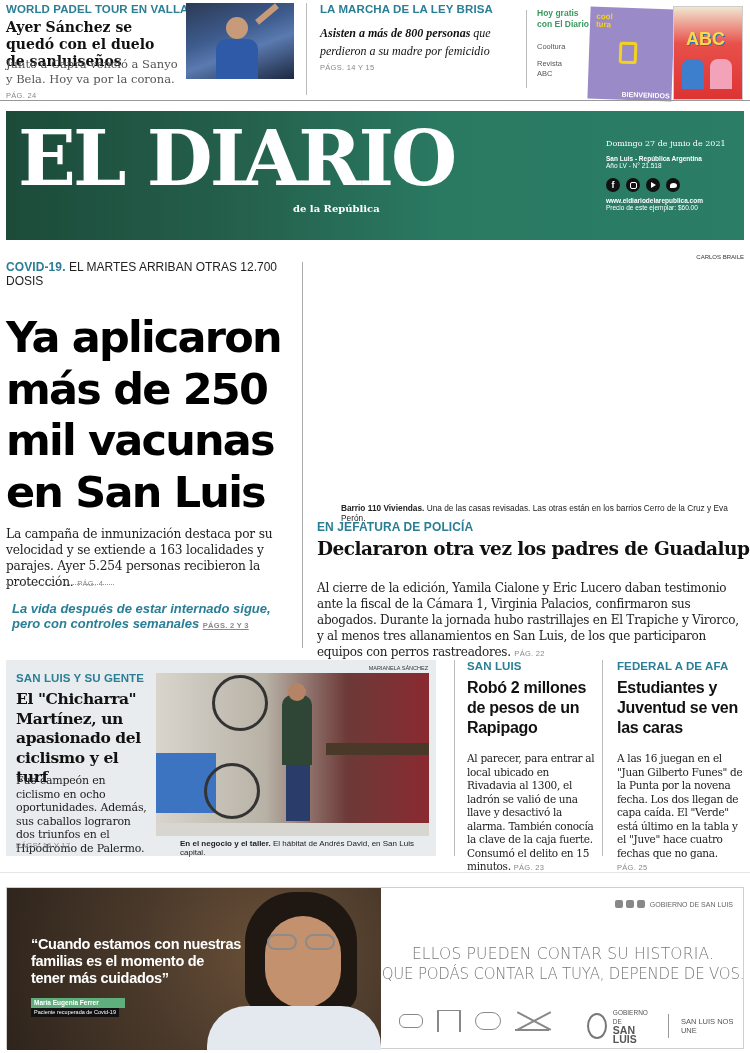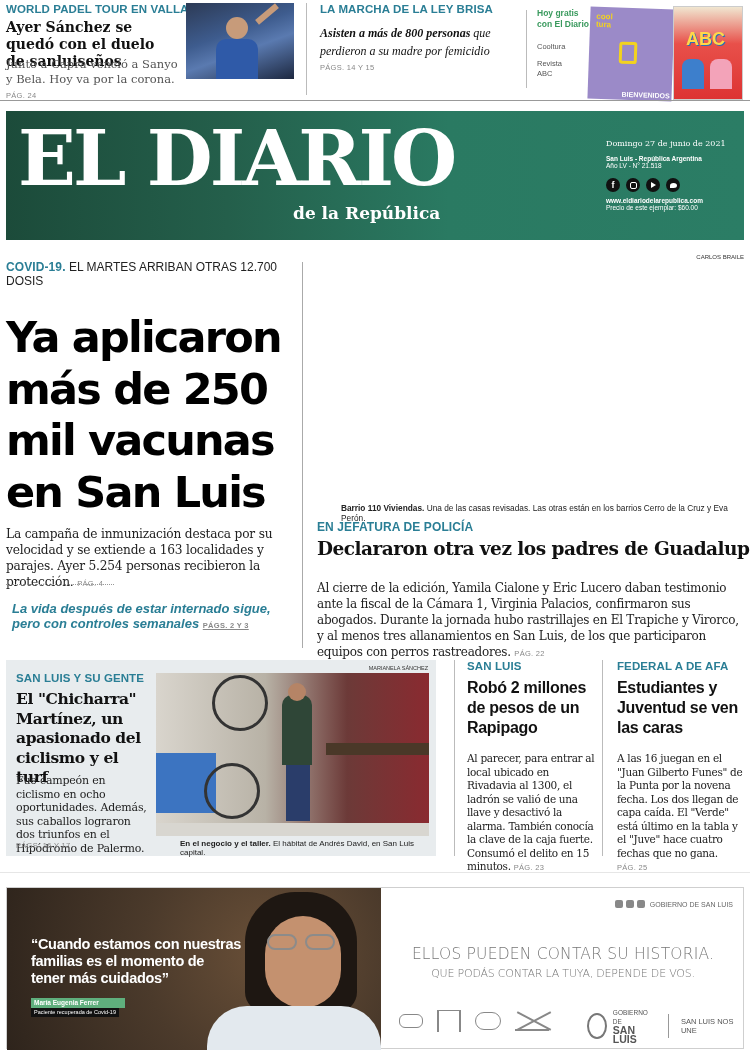--- a/index.html
+++ b/index.html
@@ -59,21 +59,21 @@
       <div style="position:absolute;left:12px;top:22px;font-family:'Liberation Sans',sans-serif;font-weight:bold;color:#ffd84a;font-size:18px;text-shadow:1px 1px 0 #2a6fb5;">ABC</div>
       <div style="position:absolute;left:8px;top:52px;width:22px;height:30px;background:#3d7fcc;border-radius:8px 8px 0 0;"></div>
       <div style="position:absolute;left:36px;top:52px;width:22px;height:30px;background:#f3a3b9;border-radius:8px 8px 0 0;"></div>
     </div>
   </div>
 </div>
 <div class="hline" style="left:0;top:100px;width:750px;background:#999;"></div>
 
 <div class="abs" style="left:6px;top:111px;width:738px;height:129px;background:linear-gradient(90deg,#1c4b3a 0%,#245f4b 30%,#2a7a62 60%,#2b7d65 100%);">
   <div style="position:absolute;left:12px;top:8px;font-family:'DejaVu Serif',serif;font-weight:bold;font-size:76px;line-height:80px;color:#fff;letter-spacing:-3px;">EL DIARIO</div>
-  <div style="position:absolute;left:287px;top:92px;font-family:'DejaVu Serif',serif;font-weight:bold;font-size:17px;color:#fff;">de la República</div>
+  <div style="position:absolute;left:287px;top:92px;font-family:'DejaVu Serif',serif;font-weight:bold;font-size:10px;color:#fff;">de la República</div>
   <div style="position:absolute;left:600px;top:28px;width:135px;color:#fff;font-family:'Liberation Sans',sans-serif;">
     <div style="font-family:'DejaVu Serif',serif;font-size:8px;">Domingo 27 de junio de 2021</div>
     <div style="font-size:6.5px;font-weight:bold;margin-top:7px;">San Luis - República Argentina</div>
     <div style="font-size:6.5px;">Año LV - N° 21.518</div>
     <div style="display:flex;gap:6px;margin-top:9px;">
       <span style="width:14px;height:14px;border-radius:50%;background:#111;color:#fff;font-size:9px;font-weight:bold;display:flex;align-items:center;justify-content:center;">f</span>
       <span style="width:14px;height:14px;border-radius:50%;background:#111;display:flex;align-items:center;justify-content:center;">
           <span style="width:7px;height:7px;border:1.5px solid #fff;border-radius:2px;"></span>
         </span>
       <span style="width:14px;height:14px;border-radius:50%;background:#111;display:flex;align-items:center;justify-content:center;">
@@ -170,21 +170,21 @@
 
   <div class="abs" style="right:10px;top:12px;display:flex;align-items:center;gap:3px;">
     <span style="width:8px;height:8px;background:#888;border-radius:2px;"></span>
     <span style="width:8px;height:8px;background:#888;border-radius:2px;"></span>
     <span style="width:8px;height:8px;background:#888;border-radius:2px;"></span>
     <span style="font-family:'Liberation Sans',sans-serif;font-size:7px;color:#666;margin-left:2px;">GOBIERNO DE SAN LUIS</span>
   </div>
 
   <div class="abs" style="left:374px;top:56px;width:364px;text-align:center;font-family:'DejaVu Sans',sans-serif;font-weight:200;color:#777;font-size:15.5px;line-height:20px;letter-spacing:0.2px;">
     <div>ELLOS PUEDEN CONTAR SU HISTORIA.</div>
-    <div style="font-size:11px;letter-spacing:-0.2px;">QUE PODÁS CONTAR LA TUYA, DEPENDE DE VOS.</div>
+    <div style="font-size:15px;letter-spacing:-0.2px;">QUE PODÁS CONTAR LA TUYA, DEPENDE DE VOS.</div>
   </div>
 
   <div class="abs" style="left:392px;top:122px;display:flex;gap:14px;align-items:center;">
     <span style="width:24px;height:14px;border:1.5px solid #888;border-radius:6px;"></span>
     <span style="width:24px;height:22px;border-left:2px solid #888;border-right:2px solid #888;border-top:1px solid #888;"></span>
     <span style="width:26px;height:18px;border:1.5px solid #888;border-radius:9px;"></span>
     <span style="position:relative;width:34px;height:20px;border-bottom:2px solid #888;">
       <span style="position:absolute;left:0;top:9px;width:38px;height:2px;background:#888;transform:rotate(28deg);"></span>
       <span style="position:absolute;left:0;top:9px;width:38px;height:2px;background:#888;transform:rotate(-28deg);"></span>
     </span>

